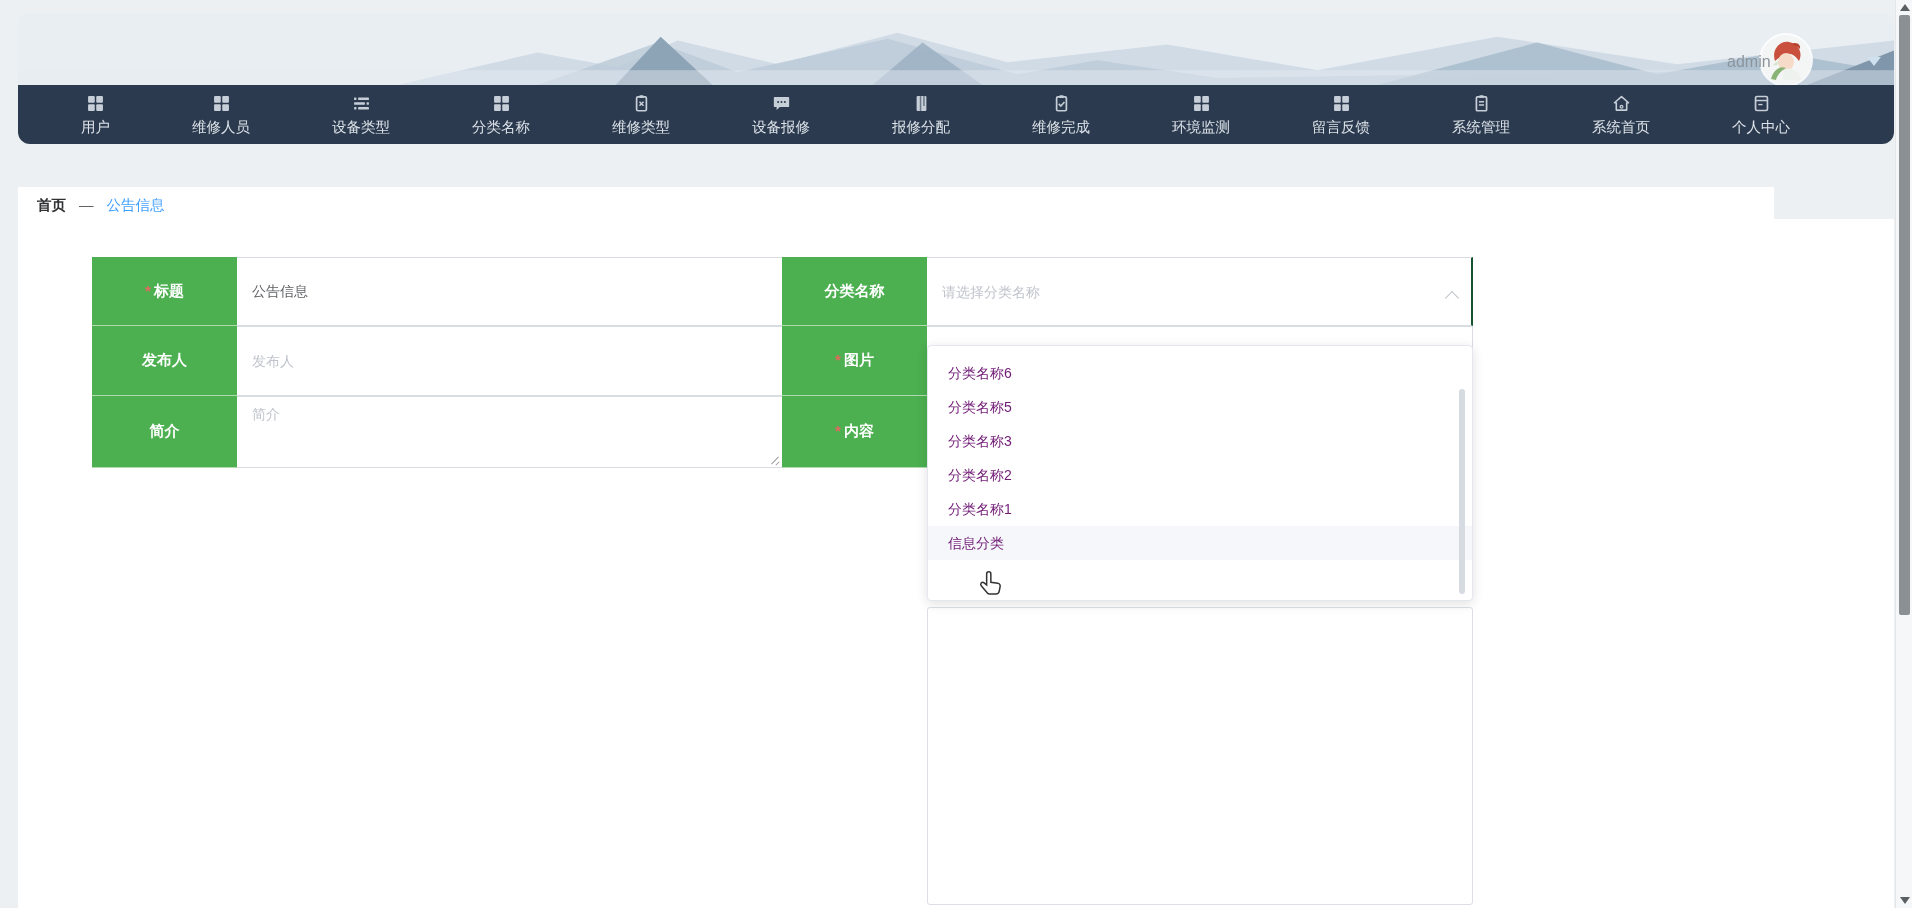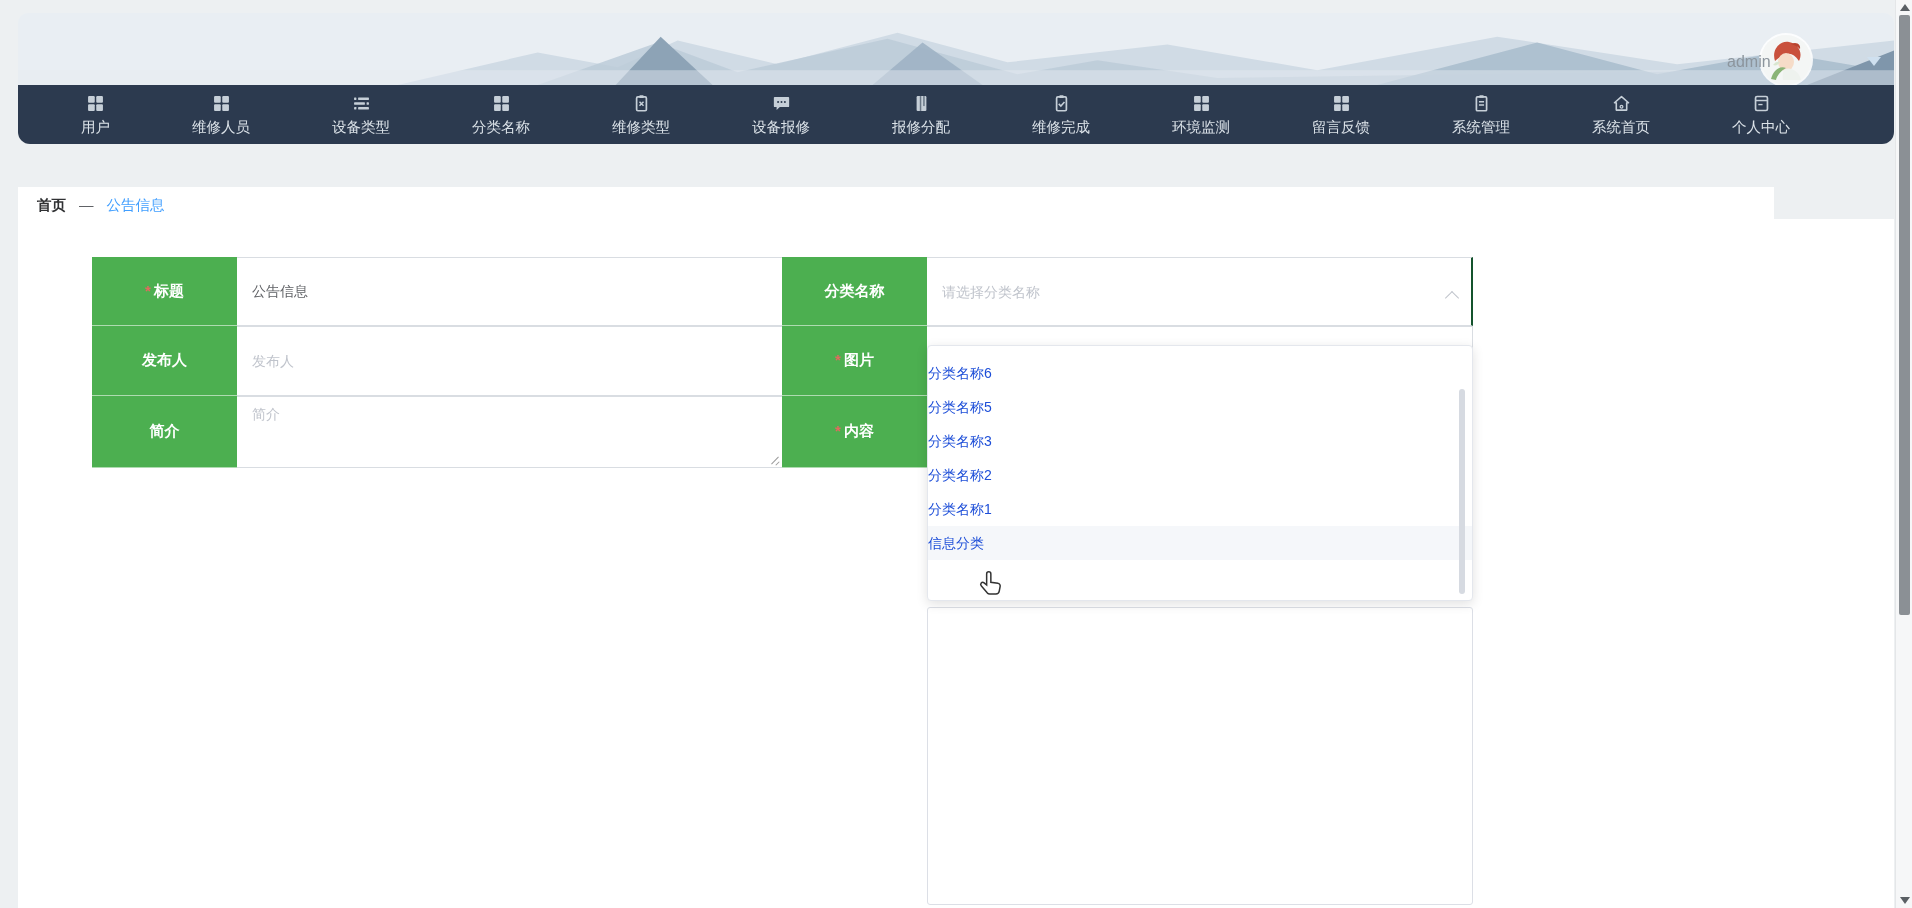--- a/index.html
+++ b/index.html
@@ -50,21 +50,21 @@
   .rc-l1,.rc-l2{position:absolute;background:#9a9a9a;height:1px;transform:rotate(-45deg);}
   .rc-l1{width:10px;right:-1px;bottom:3px;}
   .rc-l2{width:5px;right:-1px;bottom:0px;}
   .sel-arrow{position:absolute;left:1447px;top:293px;width:9px;height:9px;
     border-left:1.6px solid #c0c4cc;border-top:1.6px solid #c0c4cc;transform:rotate(45deg);}
   
   .dropdown{position:absolute;left:927px;top:345px;width:546px;height:256px;background:#fff;
     border:1px solid #e4e7ed;border-radius:4px;box-shadow:0 3px 12px rgba(0,0,0,.12);
     overflow:hidden;box-sizing:border-box;}
   .dd-list{margin-top:-24px;}
-  .dd-item{height:34px;line-height:34px;font-size:14px;color:#1d4ed8;cursor:pointer;white-space:nowrap;}
+  .dd-item{height:34px;line-height:34px;padding-left:20px;font-size:14px;color:#701a75;cursor:pointer;white-space:nowrap;}
   .dd-item.hovered{background:#f5f7fa;}
   .dd-thumb{position:absolute;left:531px;top:43px;width:6px;height:205px;border-radius:3px;background:#d6dae1;}
   
   .editor-panel{position:absolute;left:927px;top:607px;width:546px;height:298px;background:#fff;
     border:1px solid #dcdfe6;border-radius:3px;box-sizing:border-box;}
   
   .scrollbar{position:absolute;right:0;top:0;width:17px;height:908px;background:#f6f7f8;border-left:1px solid #e4e6e8;box-sizing:border-box;}
   .sb-thumb{position:absolute;left:3px;top:15px;width:11px;height:600px;background:#8b9095;border-radius:2px;}
   .sb-up,.sb-down{position:absolute;left:4px;width:0;height:0;border-left:5px solid transparent;border-right:5px solid transparent;}
   .sb-up{top:4px;border-bottom:7px solid #5a5f64;}

